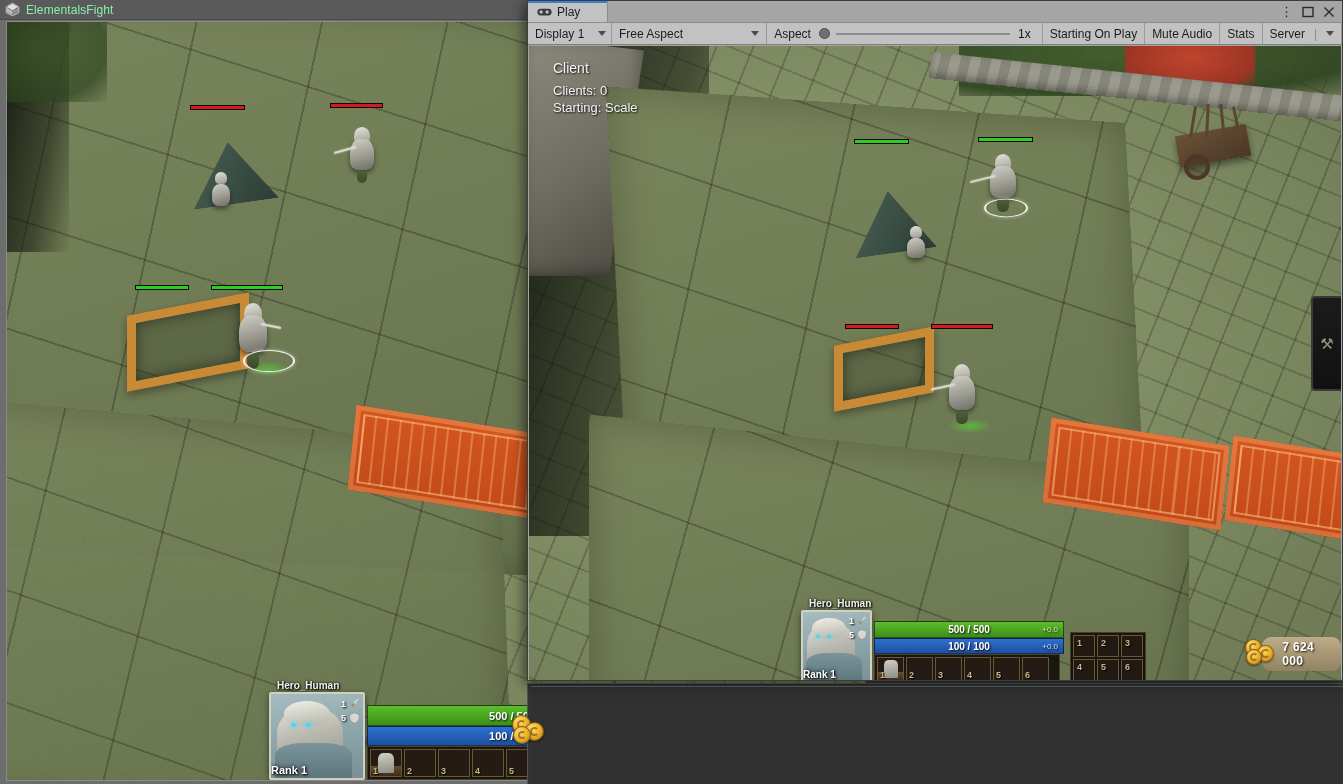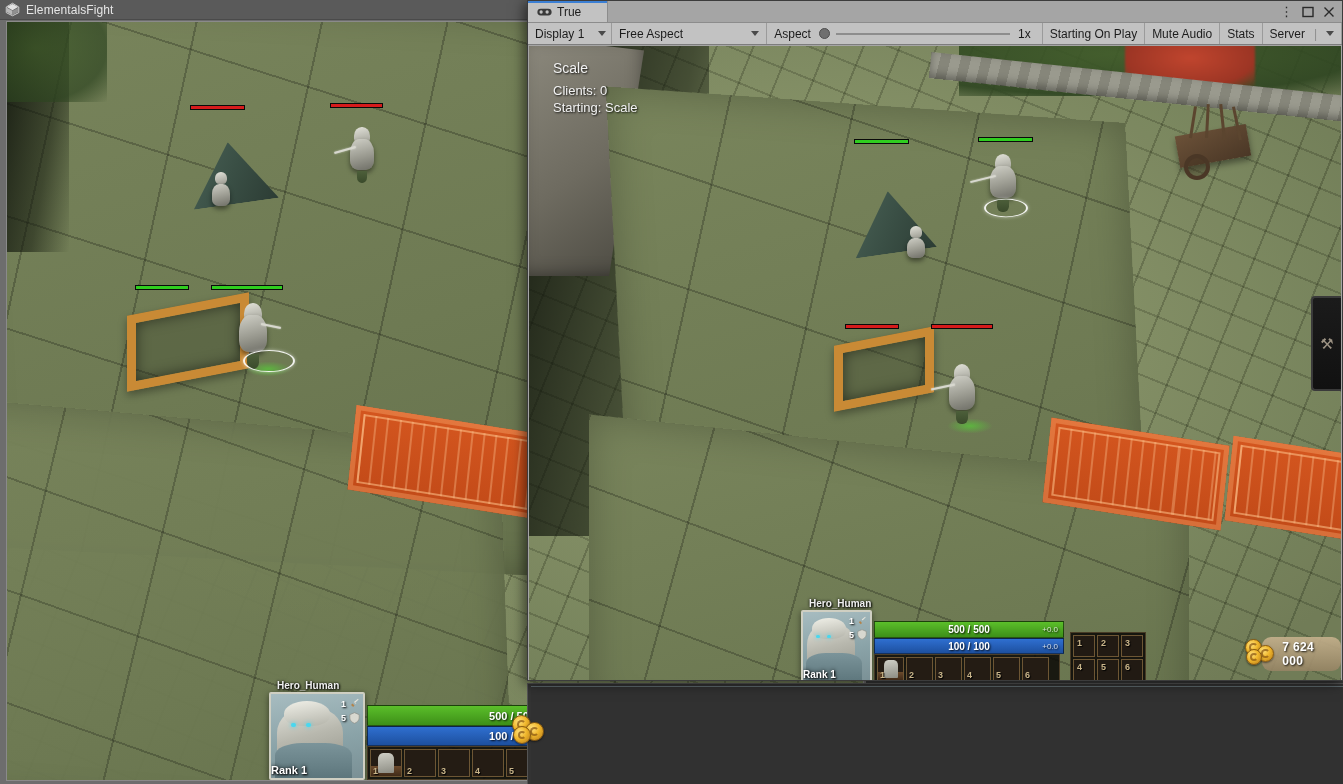--- a/index.html
+++ b/index.html
@@ -25,21 +25,21 @@
   }
   .server-titlebar {
     position: absolute; left: 0; top: 0; width: 866px; height: 20px;
     background: #5a5a5a;
     display: flex; align-items: center; gap: 6px;
     padding-left: 5px;
     border-bottom: 1px solid #4a4a4a;
   }
   .unity-logo { width: 15px; height: 15px; display: block; }
   .server-title {
-    color: #e5e5e5; font-size: 12px; letter-spacing: .1px;
+    color: #86efac; font-size: 12px; letter-spacing: .1px;
     font-family: "Liberation Sans", sans-serif;
   }
   .server-viewport {
     position: absolute; left: 6px; top: 21px; width: 858px; height: 760px;
     overflow: hidden;
     border: 1px solid #8a8a8a;
   }
 
   
   .scene {
@@ -589,21 +589,21 @@
 
   <div class="game-window">
 
     <div class="tabstrip">
       <div class="tab">
         <svg width="15" height="10" viewBox="0 0 20 12">
           <rect x="0.5" y="1.5" width="19" height="9" rx="4.5" fill="#3a3a3a"></rect>
           <circle cx="5.5" cy="6" r="2.2" fill="#c2c2c2"></circle>
           <circle cx="13.5" cy="6" r="2.2" fill="#c2c2c2"></circle>
         </svg>
-        <span>True</span>
+        <span>Play</span>
       </div>
       <div class="tab-fill"></div>
       <div class="win-btns">
         <span style="font-size:13px;">⋮</span>
         <svg width="12" height="12" viewBox="0 0 12 12">
           <rect x="1" y="1.5" width="10" height="9" fill="none" stroke="#2a2a2a" stroke-width="1.4"></rect>
         </svg>
         <svg width="12" height="12" viewBox="0 0 12 12">
           <path d="M1.5 1.5 L10.5 10.5 M10.5 1.5 L1.5 10.5" stroke="#2a2a2a" stroke-width="1.4"></path>
         </svg>
@@ -700,21 +700,21 @@
         <div class="unit-foot-glow" style="left:418px; top:363px; width:46px; height:34px;"></div>
         <div class="unit" style="left:420px; top:318px; width:26px; height:56px;">
           <div class="helm"></div>
           <div class="body"></div>
           <div class="legs"></div>
           <div class="sword" style="left:-18px; top:22px; width:24px; transform: rotate(-12deg);"></div>
         </div>
       </div>
 
       <div class="debug-text" style="left:24px; top:14px;">
-        <span class="big">Scale</span>
+        <span class="big">Client</span>
         <span>Clients: 0</span><br>
         <span>Starting: Scale</span>
       </div>
 
       <div class="side-panel">
         <span>⚒</span>
       </div>
 
       <div class="hud" style="left:272px; bottom:-4px;">
         <div class="hud-name" style="margin-left:8px;">Hero_Human</div>

